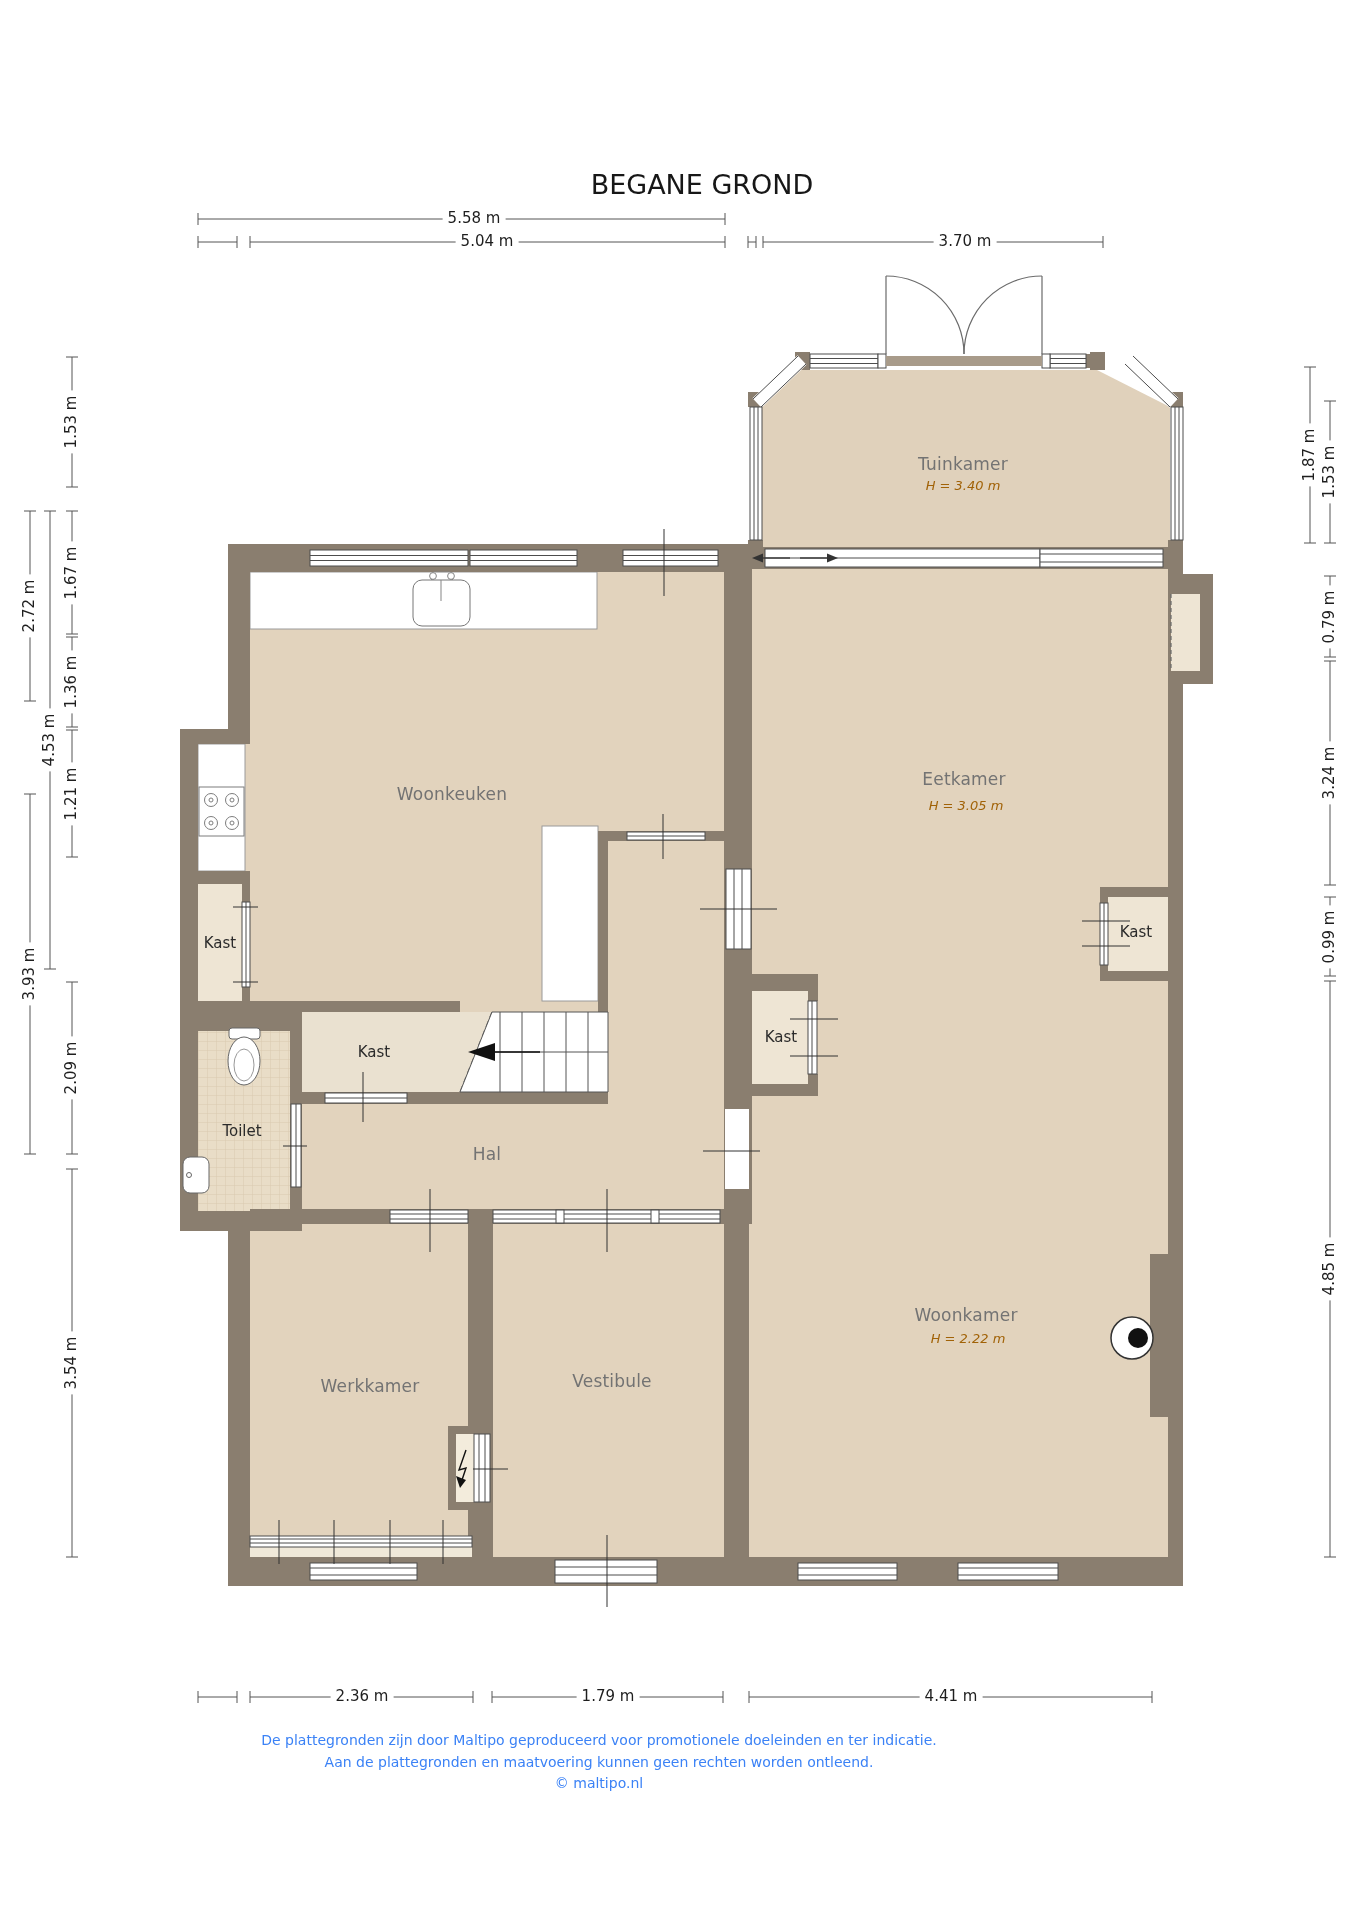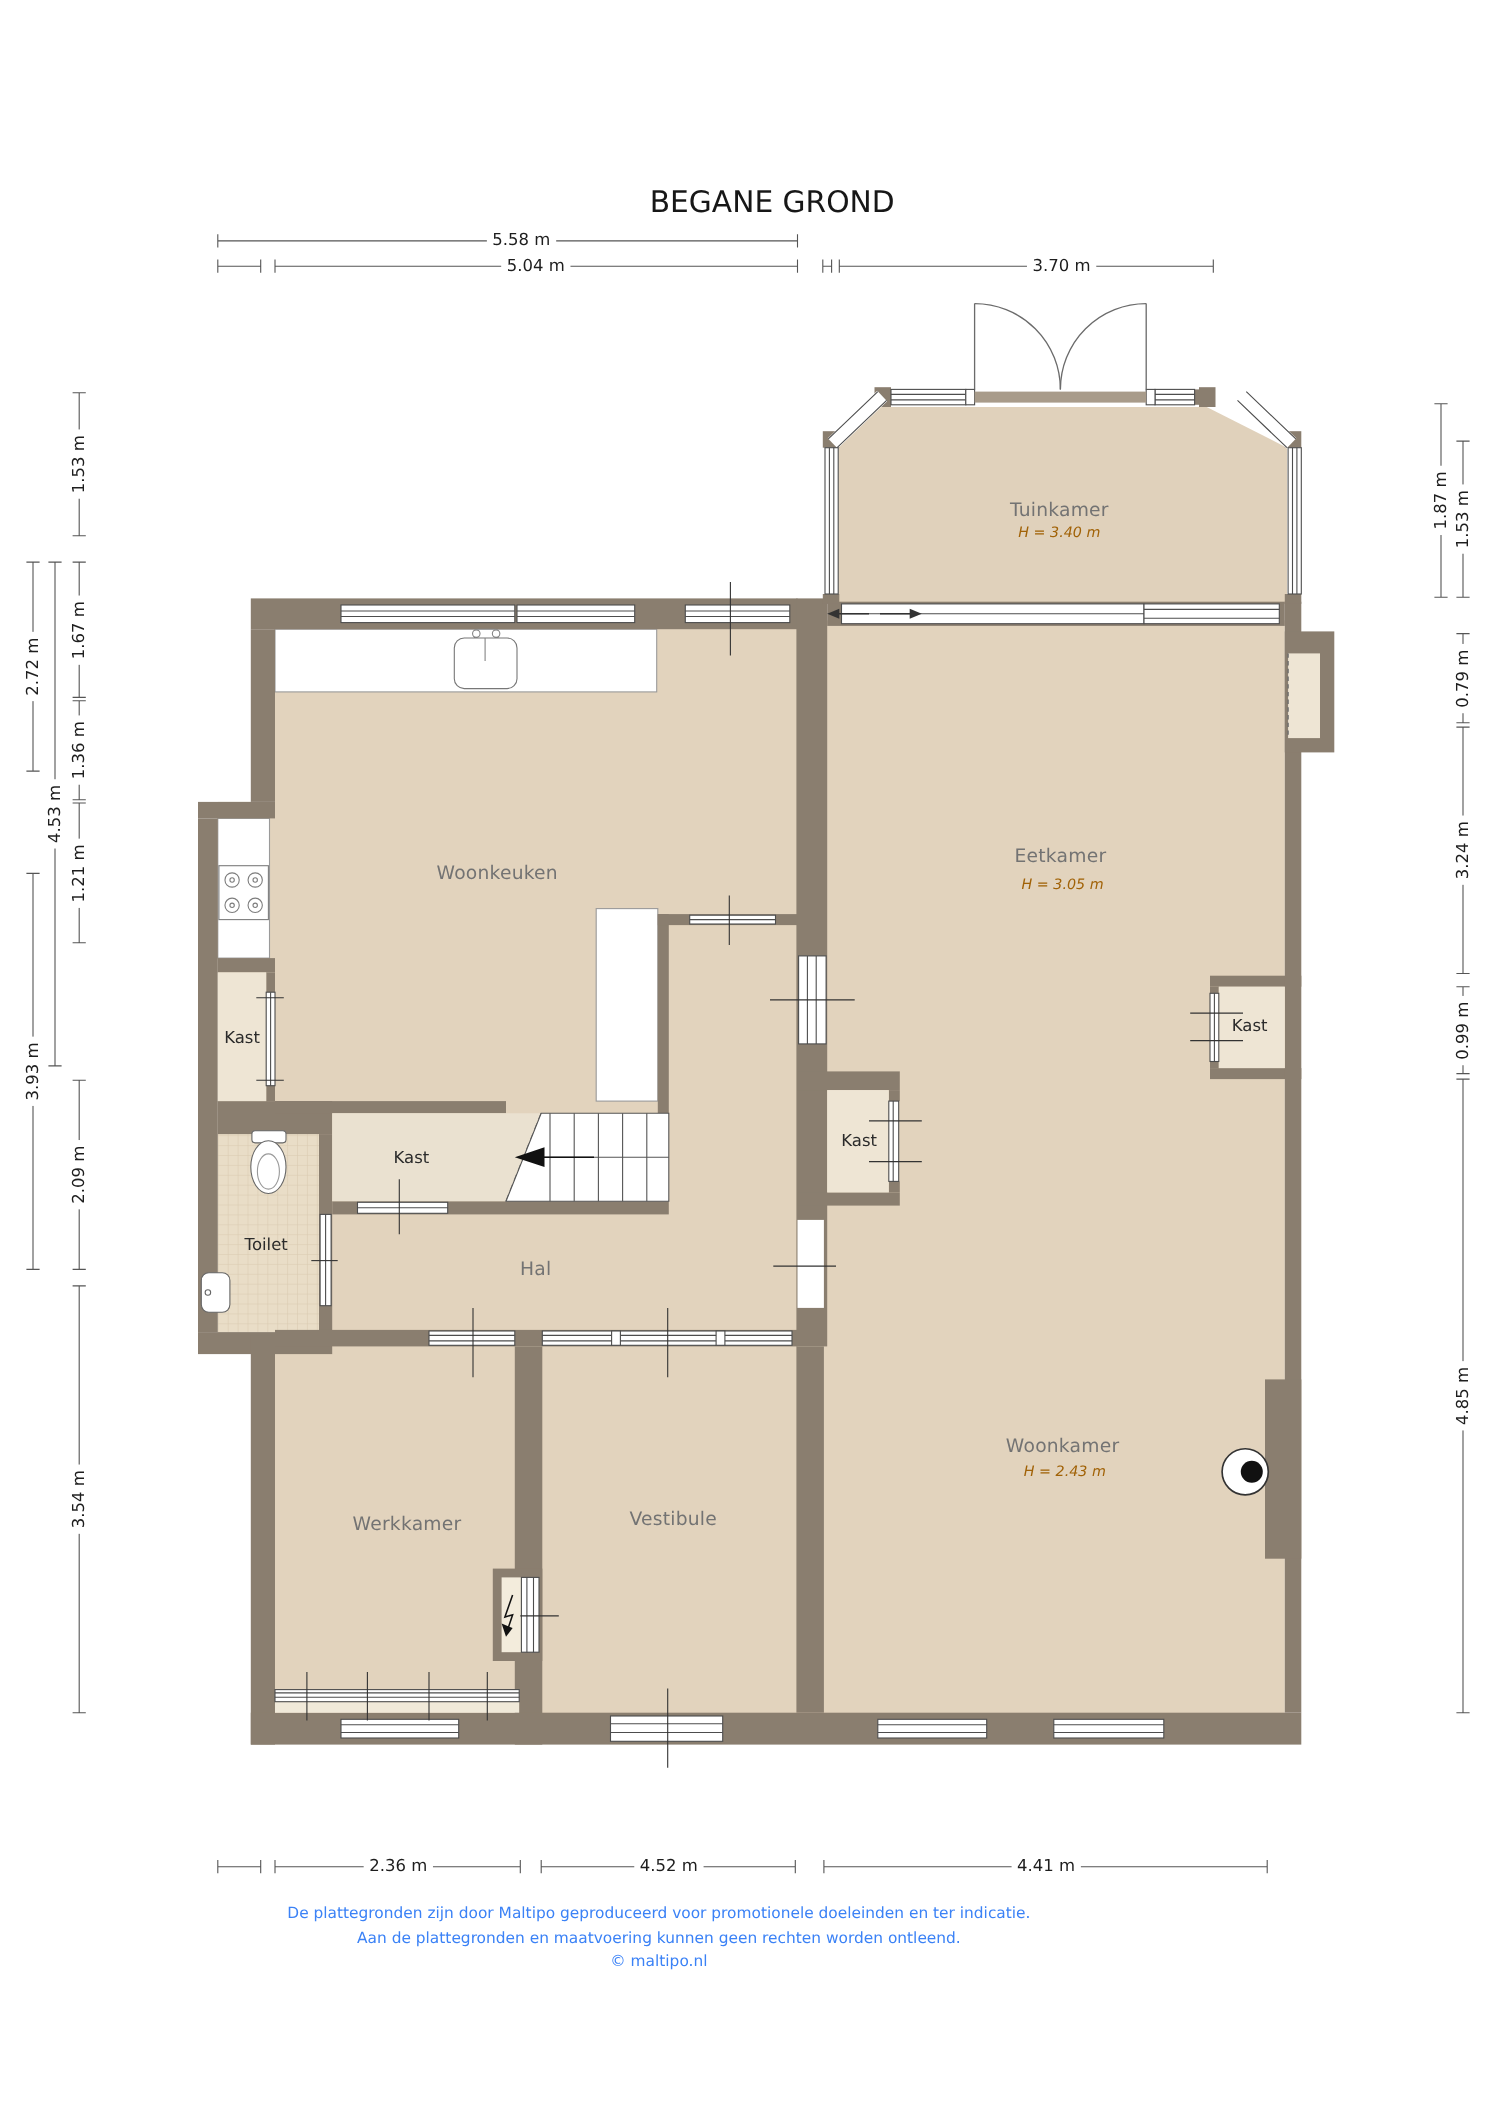--- a/index.html
+++ b/index.html
@@ -290,35 +290,35 @@
 </svg>
 
   <div class="abs title" style="left:702px;top:160px">BEGANE GROND</div>
 
   <div class="abs room-lbl" style="left:963px;top:440px">Tuinkamer</div>
   <div class="abs hgt" style="left:963px;top:461px">H = 3.40 m</div>
   <div class="abs room-lbl" style="left:452px;top:770px">Woonkeuken</div>
   <div class="abs room-lbl" style="left:964px;top:755px">Eetkamer</div>
   <div class="abs hgt" style="left:966px;top:781px">H = 3.05 m</div>
   <div class="abs room-lbl" style="left:966px;top:1291px">Woonkamer</div>
-  <div class="abs hgt" style="left:968px;top:1314px">H = 2.43 m</div>
+  <div class="abs hgt" style="left:968px;top:1314px">H = 2.22 m</div>
   <div class="abs room-lbl" style="left:487px;top:1130px">Hal</div>
   <div class="abs room-lbl-sm" style="left:242px;top:1107px">Toilet</div>
   <div class="abs room-lbl" style="left:370px;top:1362px">Werkkamer</div>
   <div class="abs room-lbl" style="left:612px;top:1357px">Vestibule</div>
   <div class="abs room-lbl-sm" style="left:220px;top:919px">Kast</div>
   <div class="abs room-lbl-sm" style="left:374px;top:1028px">Kast</div>
   <div class="abs room-lbl-sm" style="left:781px;top:1013px">Kast</div>
   <div class="abs room-lbl-sm" style="left:1136px;top:908px">Kast</div>
 
   <div class="abs dim" style="left:474px;top:195px">5.58 m</div>
   <div class="abs dim" style="left:487px;top:218px">5.04 m</div>
   <div class="abs dim" style="left:965px;top:218px">3.70 m</div>
   <div class="abs dim" style="left:362px;top:1673px">2.36 m</div>
-  <div class="abs dim" style="left:608px;top:1673px">4.52 m</div>
+  <div class="abs dim" style="left:608px;top:1673px">1.79 m</div>
   <div class="abs dim" style="left:951px;top:1673px">4.41 m</div>
 
   <div class="abs dim dim-v" style="left:72px;top:398px">1.53 m</div>
   <div class="abs dim dim-v" style="left:72px;top:549px">1.67 m</div>
   <div class="abs dim dim-v" style="left:72px;top:658px">1.36 m</div>
   <div class="abs dim dim-v" style="left:72px;top:770px">1.21 m</div>
   <div class="abs dim dim-v" style="left:72px;top:1044px">2.09 m</div>
   <div class="abs dim dim-v" style="left:72px;top:1339px">3.54 m</div>
   <div class="abs dim dim-v" style="left:50px;top:716px">4.53 m</div>
   <div class="abs dim dim-v" style="left:30px;top:582px">2.72 m</div>

